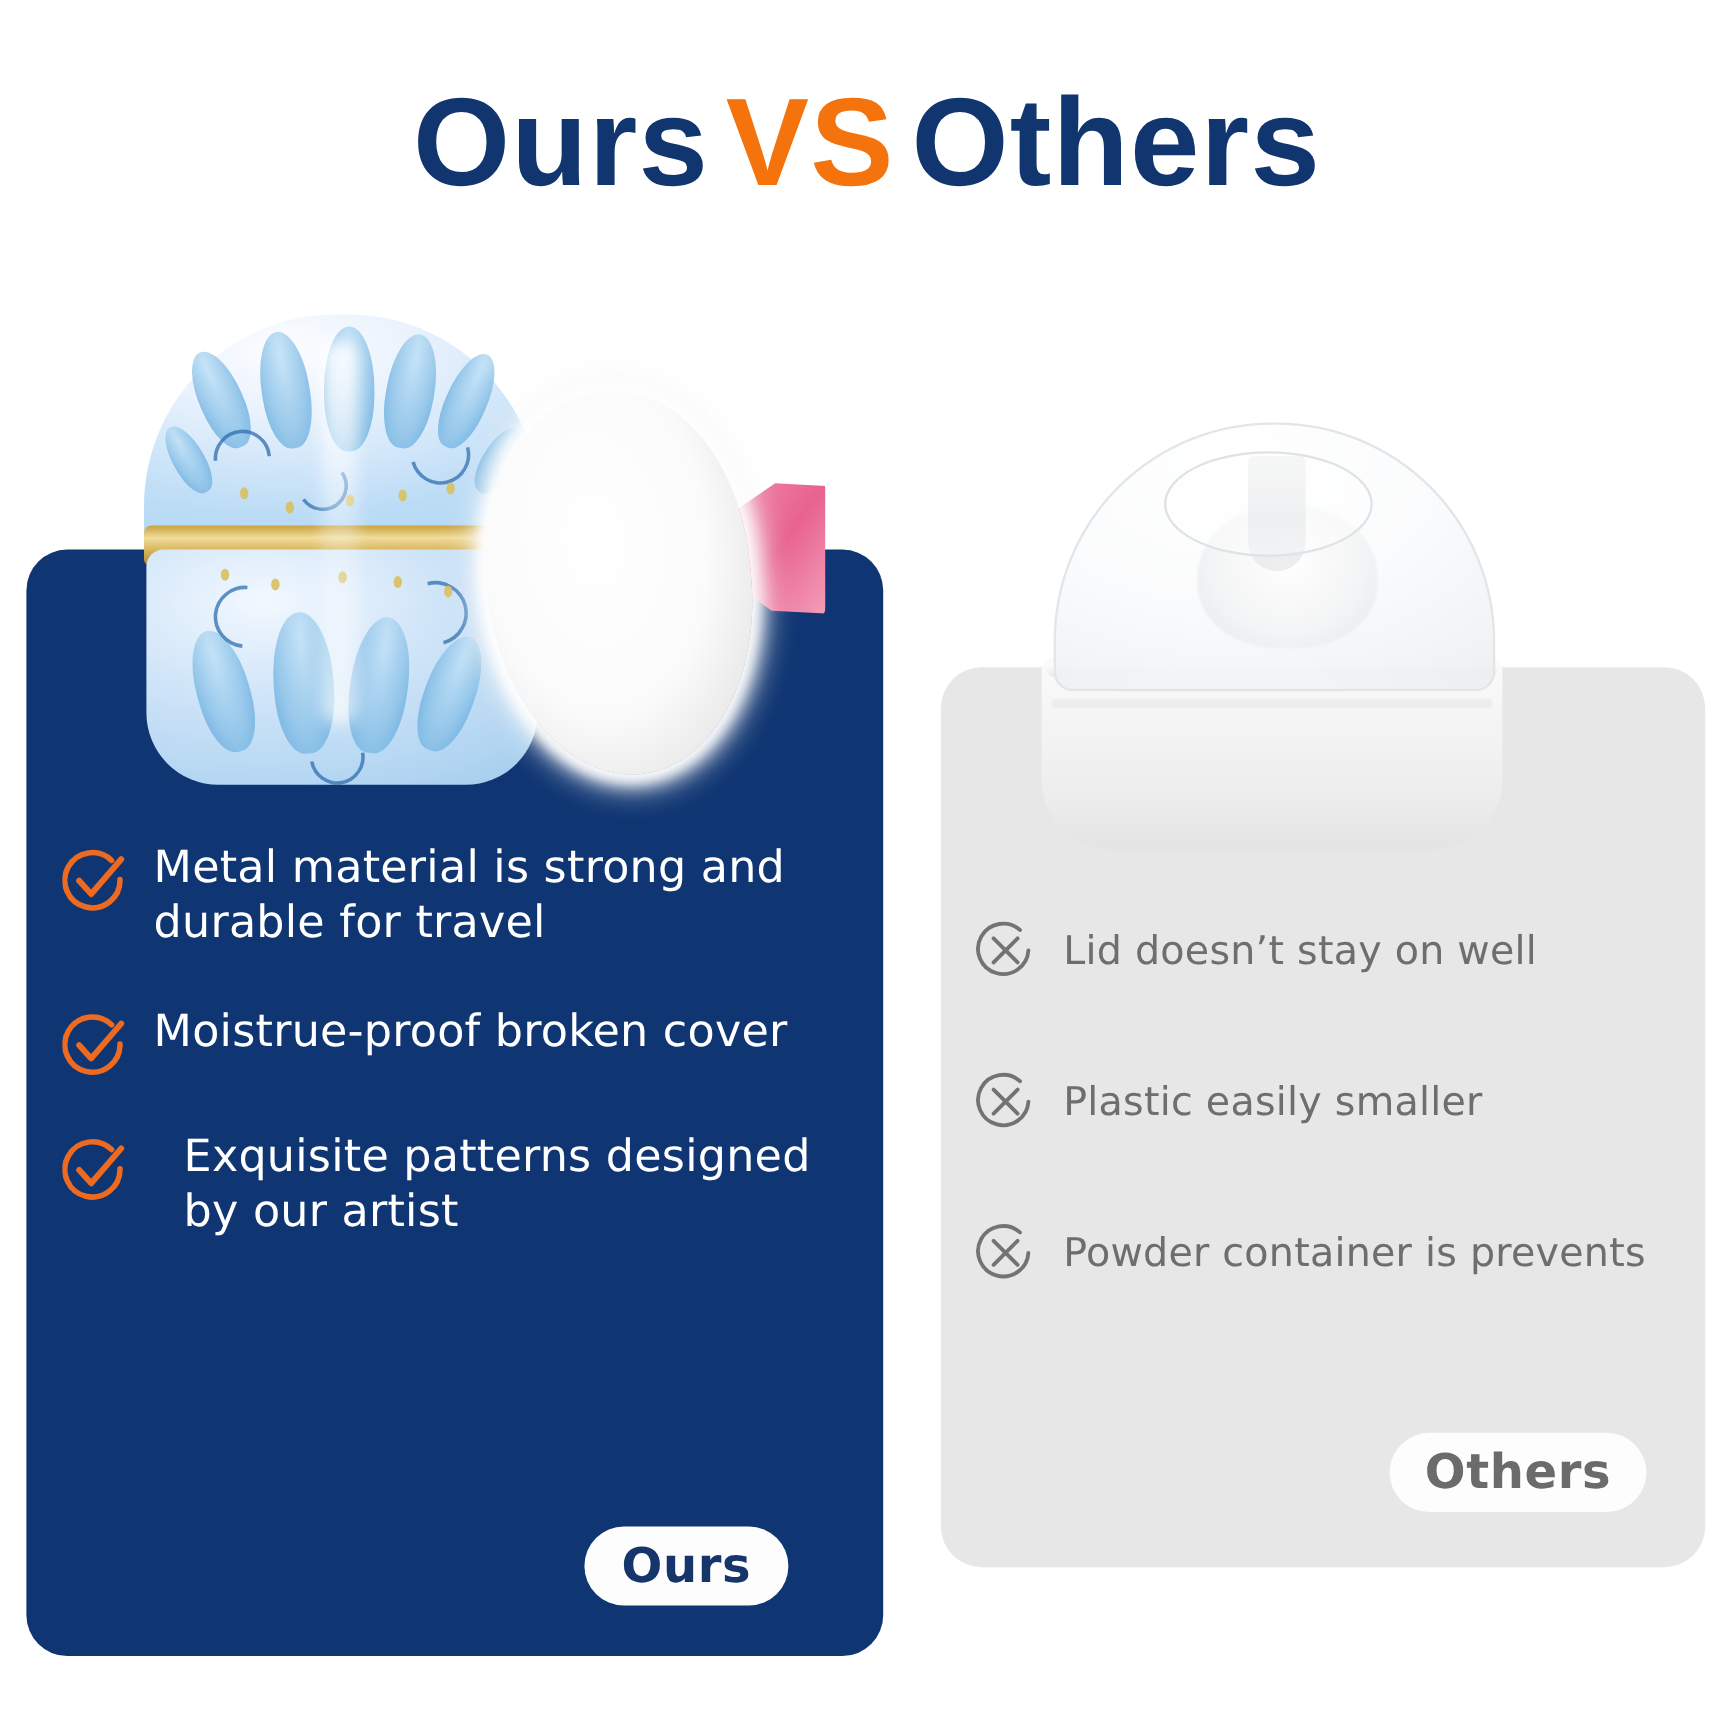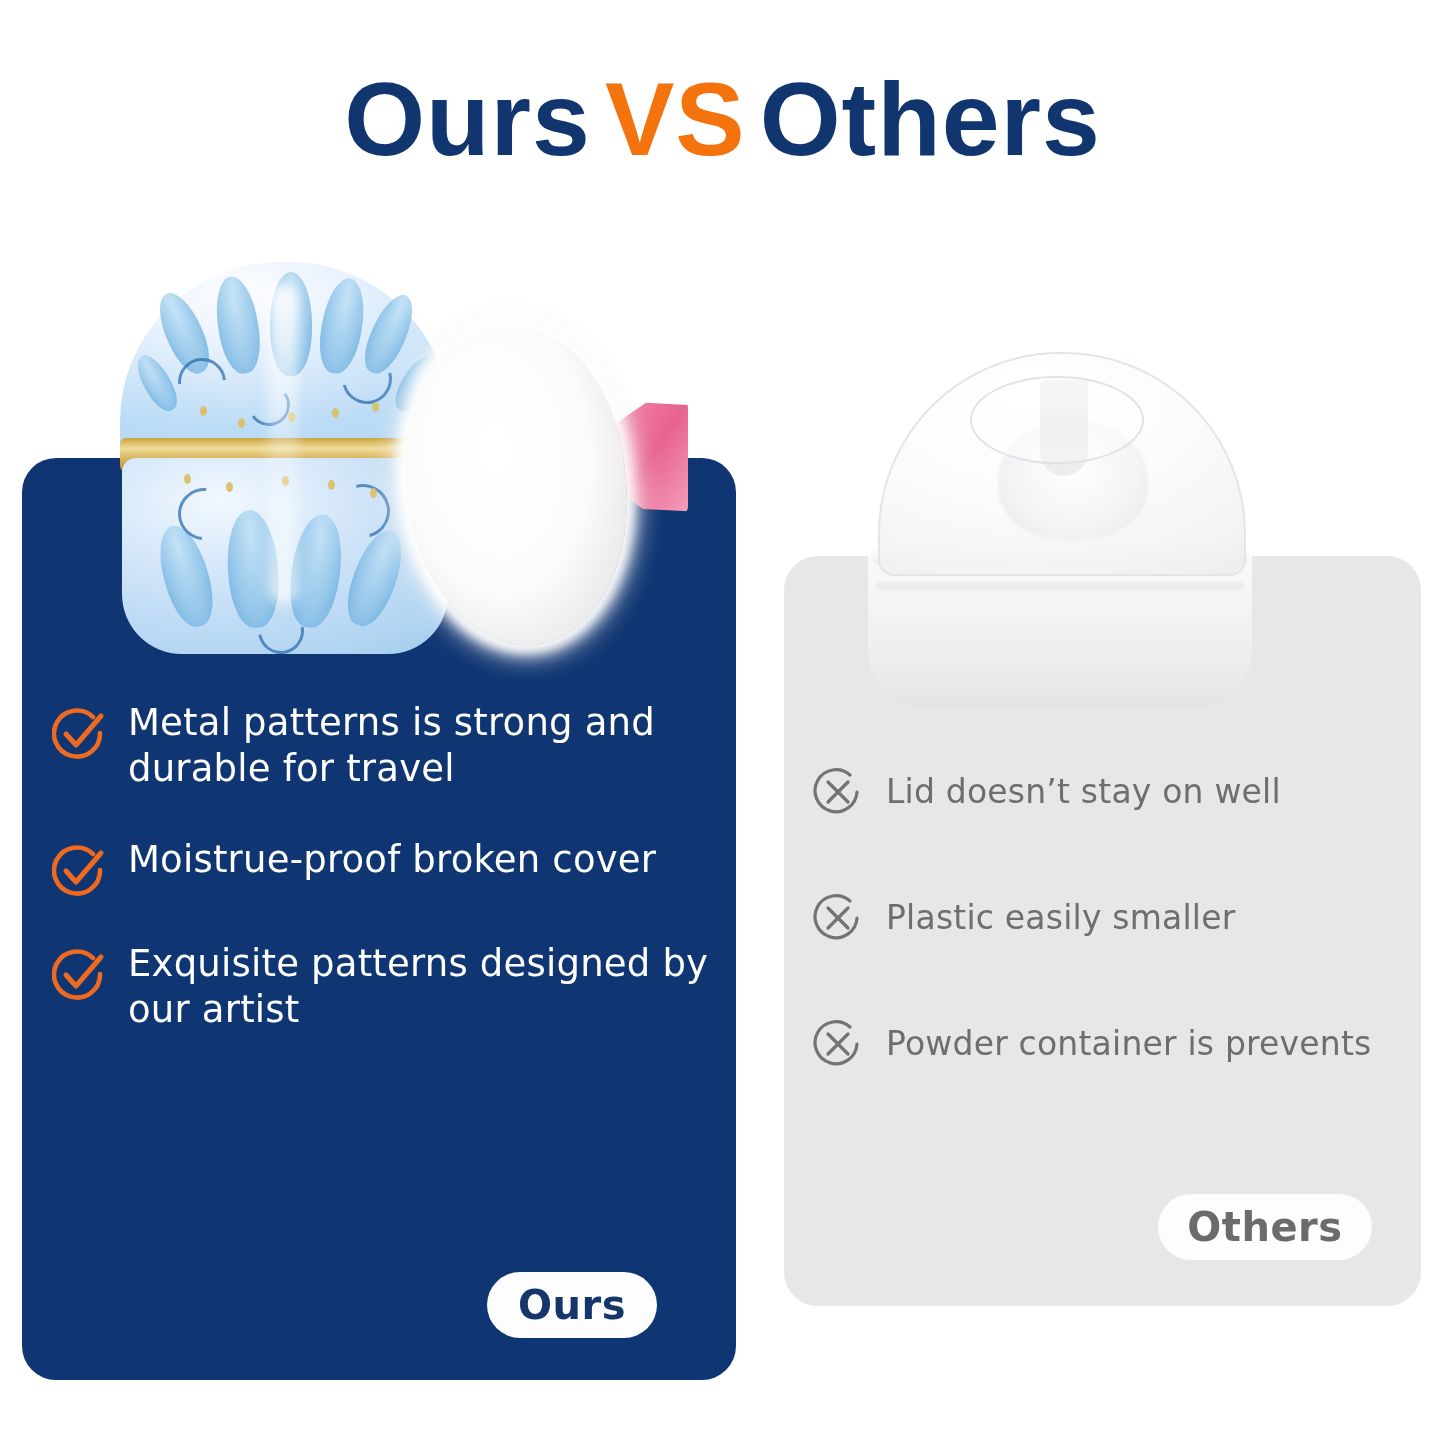--- a/index.html
+++ b/index.html
@@ -220,21 +220,21 @@
     left: 52px;
     top: 700px;
     width: 668px;
   }
   .ours-item {
     position: relative;
     display: flex;
     align-items: flex-start;
     margin-bottom: 44px;
   }
-  .ours-item:last-child { margin-bottom: 0; }
+  .ours-item:last-child { margin-bottom: 0; gap: 25px; }
   .ours-item .ico {
     flex: 0 0 auto;
     width: 54px;
     height: 54px;
     margin-right: 22px;
     margin-top: 6px;
   }
   .ours-item .txt {
     color: #ffffff;
     font-family: "DejaVu Sans", sans-serif;
@@ -368,21 +368,21 @@
 
   <div class="ours-list">
 
     <div class="ours-item">
       <span class="ico">
         <svg viewBox="0 0 54 54" width="54" height="54">
           <path d="M41 11 A23 23 0 1 0 48 27" fill="none" stroke="#ed6a20" stroke-width="4.6" stroke-linecap="round"></path>
           <path d="M14 28 L24 39 L49 10" fill="none" stroke="#ed6a20" stroke-width="5" stroke-linecap="round" stroke-linejoin="round"></path>
         </svg>
       </span>
-      <span class="txt">Metal patterns is strong and durable for travel</span>
+      <span class="txt">Metal material is strong and durable for travel</span>
     </div>
 
     <div class="ours-item">
       <span class="ico">
         <svg viewBox="0 0 54 54" width="54" height="54">
           <path d="M41 11 A23 23 0 1 0 48 27" fill="none" stroke="#ed6a20" stroke-width="4.6" stroke-linecap="round"></path>
           <path d="M14 28 L24 39 L49 10" fill="none" stroke="#ed6a20" stroke-width="5" stroke-linecap="round" stroke-linejoin="round"></path>
         </svg>
       </span>
       <span class="txt">Moistrue-proof broken cover</span>

